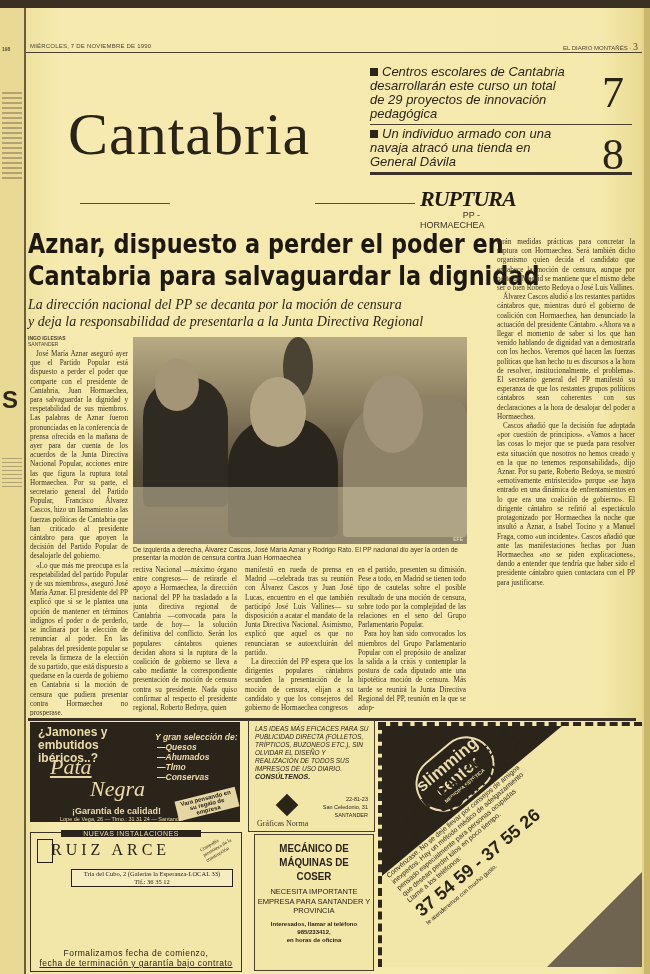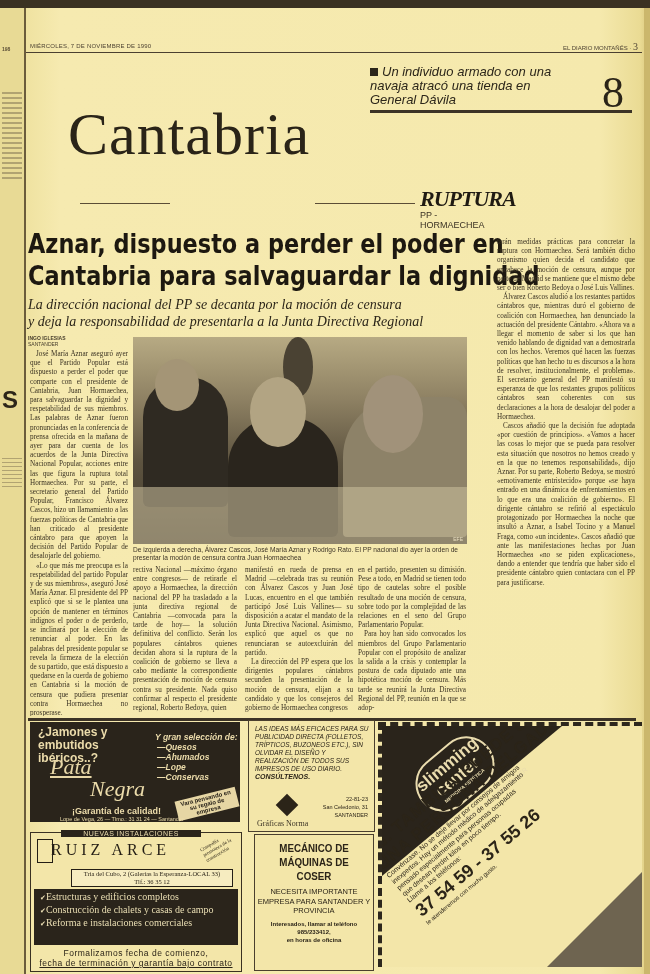--- a/index.html
+++ b/index.html
@@ -15,21 +15,21 @@
   .folio .r b{font-family:"Liberation Serif",serif;font-size:10px;font-weight:normal;}
   .section-title{position:absolute;left:68px;top:100px;font-family:"Liberation Serif",serif;font-size:60px;color:#2a2418;letter-spacing:1px;}
   .teasers{position:absolute;left:370px;top:63px;width:262px;}
   .teaser{position:relative;border-bottom:1px solid #4b4030;padding:2px 0 3px 0;}
   .teaser.t2{border-bottom:3px solid #3c3326;}
   .teaser .txt{font-style:italic;font-size:13px;line-height:14px;width:200px;color:#2c261a;font-family:"Liberation Sans",sans-serif;}
   .teaser .sq{display:inline-block;width:8px;height:8px;background:#2c261a;margin-right:4px;}
   .teaser .num{position:absolute;right:8px;top:6px;font-size:44px;line-height:48px;color:#2a2418;}
   .ruptura{position:absolute;left:420px;top:186px;width:60px;}
   .ruptura .k{font-family:"Liberation Serif",serif;font-weight:bold;font-style:italic;font-size:22px;color:#1f1a12;letter-spacing:-1px;}
-  .ruptura .s{font-family:"Liberation Sans",sans-serif;font-size:9px;color:#3b3224;margin-top:-2px;}
+  .ruptura .s{font-family:"Liberation Sans",sans-serif;font-size:9px;color:#3b3224;margin-top:-2px;text-align:right;}
   .ruptura-line{position:absolute;left:315px;top:203px;width:100px;border-top:1px solid #5b4d36;}
   .ruptura-line2{position:absolute;left:80px;top:203px;width:90px;border-top:1px solid #5b4d36;}
   .headline{position:absolute;left:28px;top:228px;width:440px;font-family:"DejaVu Sans",sans-serif;font-weight:bold;font-size:27px;line-height:32px;color:#1d1810;transform:scaleX(.83);transform-origin:left top;white-space:nowrap;}
   .deck{position:absolute;left:28px;top:296px;width:440px;font-style:italic;font-size:14px;line-height:17px;color:#2c261a;}
   .byline{position:absolute;left:28px;top:335px;font-family:"Liberation Sans",sans-serif;font-size:5px;color:#4a402e;line-height:6px;}
   .col{position:absolute;font-size:7.2px;line-height:9.2px;color:#3a3222;text-align:justify;font-family:"Liberation Serif",serif;overflow:hidden;}
   .col p{margin:0;text-indent:6px;}
   .photo{position:absolute;left:133px;top:337px;width:334px;height:207px;background:linear-gradient(180deg,#b7aa83 0%,#8e8163 30%,#5e5440 60%,#3f382b 100%);overflow:hidden;}
   .photo .p1{position:absolute;left:10px;top:40px;width:85px;height:130px;border-radius:40px 40px 6px 6px;background:#2f2a22;}
   .photo .h1{position:absolute;left:22px;top:22px;width:44px;height:52px;border-radius:50%;background:#a49576;}
@@ -95,20 +95,24 @@
   <div class="right-edge"></div>
 
   <div class="folio">
     <span class="l">MIÉRCOLES, 7 DE NOVIEMBRE DE 1990</span>
     <span class="r"><span>EL DIARIO MONTAÑÉS</span> · <b>3</b></span>
   </div>
 
   <div class="section-title">Cantabria</div>
 
   <div class="teasers">
+    <div class="teaser">
+      <div class="txt"><span class="sq"></span><span>Centros escolares de Cantabria desarrollarán este curso un total de 29 proyectos de innovación pedagógica</span></div>
+      <div class="num">7</div>
+    </div>
     <div class="teaser t2">
       <div class="txt"><span class="sq"></span><span>Un individuo armado con una navaja atracó una tienda en General Dávila</span></div>
       <div class="num">8</div>
     </div>
   </div>
 
   <div class="ruptura-line2"></div>
   <div class="ruptura-line"></div>
   <div class="ruptura">
     <div class="k">RUPTURA</div>
@@ -167,41 +171,36 @@
   <div class="adrule"></div>
 
   <div class="ad-jamon">
     <div class="t1" style="width:120px">¿Jamones y embutidos ibéricos..?</div>
     <div class="brand">Pata</div>
     <div class="brand2">Negra</div>
     <div class="sel">
       <div>Y gran selección de:</div>
       <div style="padding-left:2px">—Quesos</div>
       <div style="padding-left:2px">—Ahumados</div>
-      <div style="padding-left:2px">—Lope</div>
+      <div style="padding-left:2px">—Tlmo</div>
       <div style="padding-left:2px">—Conservas</div>
     </div>
     <div class="stamp">Vara pensando en su regalo de empresa</div>
     <div class="g">¡Garantía de calidad!</div>
     <div class="addr">Lope de Vega, 26 — Tlmo.: 31 31 24 — Santander</div>
   </div>
 
   <div class="ad-ruiz">
     <div class="nv">NUEVAS INSTALACIONES</div>
     <div class="logo"></div>
     <div class="nm">RUIZ ARCE</div>
     <div class="stamp">Compañía promotora de la construcción</div>
     <div class="addrb">
       <div>Tria del Cubo, 2 (Galerías la Esperanza-LOCAL 33)</div>
       <div>Tlf.: 36 35 12</div>
-    </div>
-    <div class="dark">
-      <div>Estructuras y edificios completos</div>
-      <div>Construcción de chalets y casas de campo</div>
-      <div>Reforma e instalaciones comerciales</div>
     </div>
     <div class="foot">
       <div>Formalizamos fecha de comienzo,</div>
       <div style="text-decoration:underline">fecha de terminación y garantía bajo contrato</div>
     </div>
   </div>
 
   <div class="ad-norma">
     <div class="t">
       <div>LAS IDEAS MÁS EFICACES PARA SU PUBLICIDAD DIRECTA (FOLLETOS, TRÍPTICOS, BUZONEOS ETC.), SIN OLVIDAR EL DISEÑO Y REALIZACIÓN DE TODOS SUS IMPRESOS DE USO DIARIO.</div>

